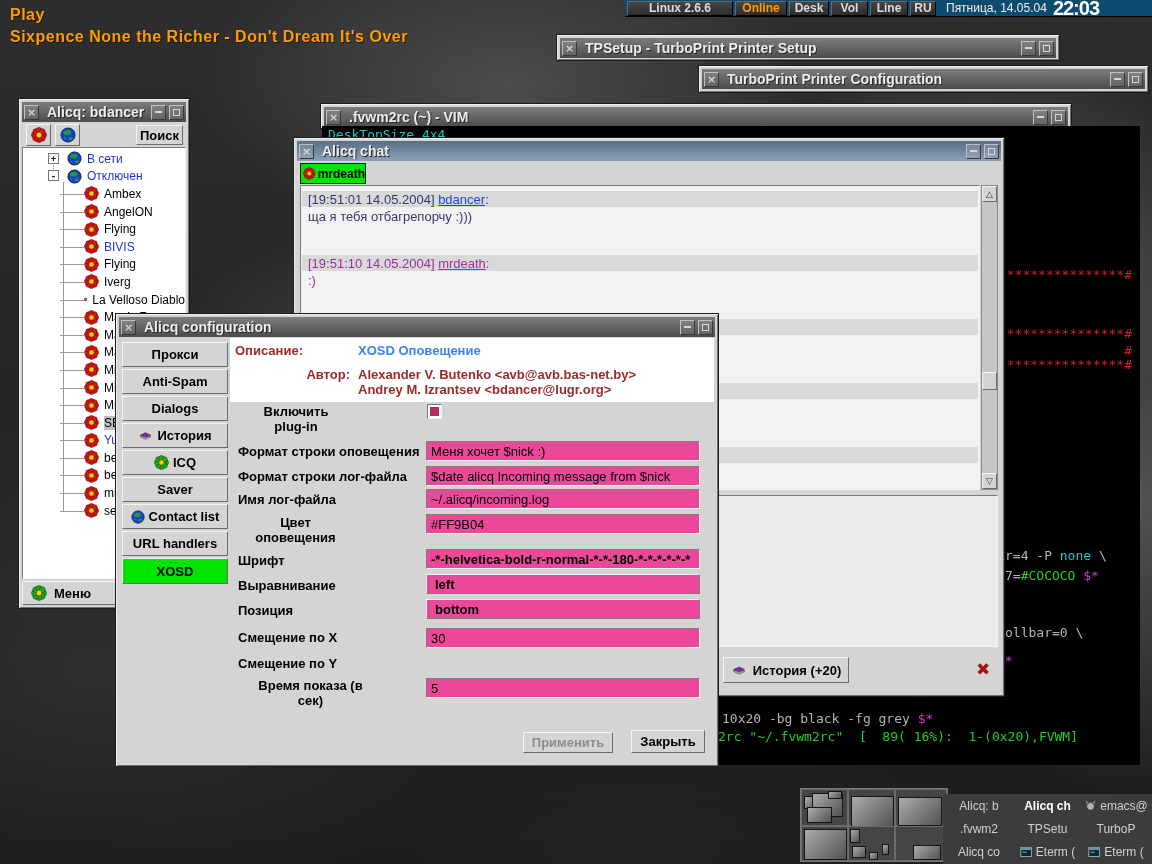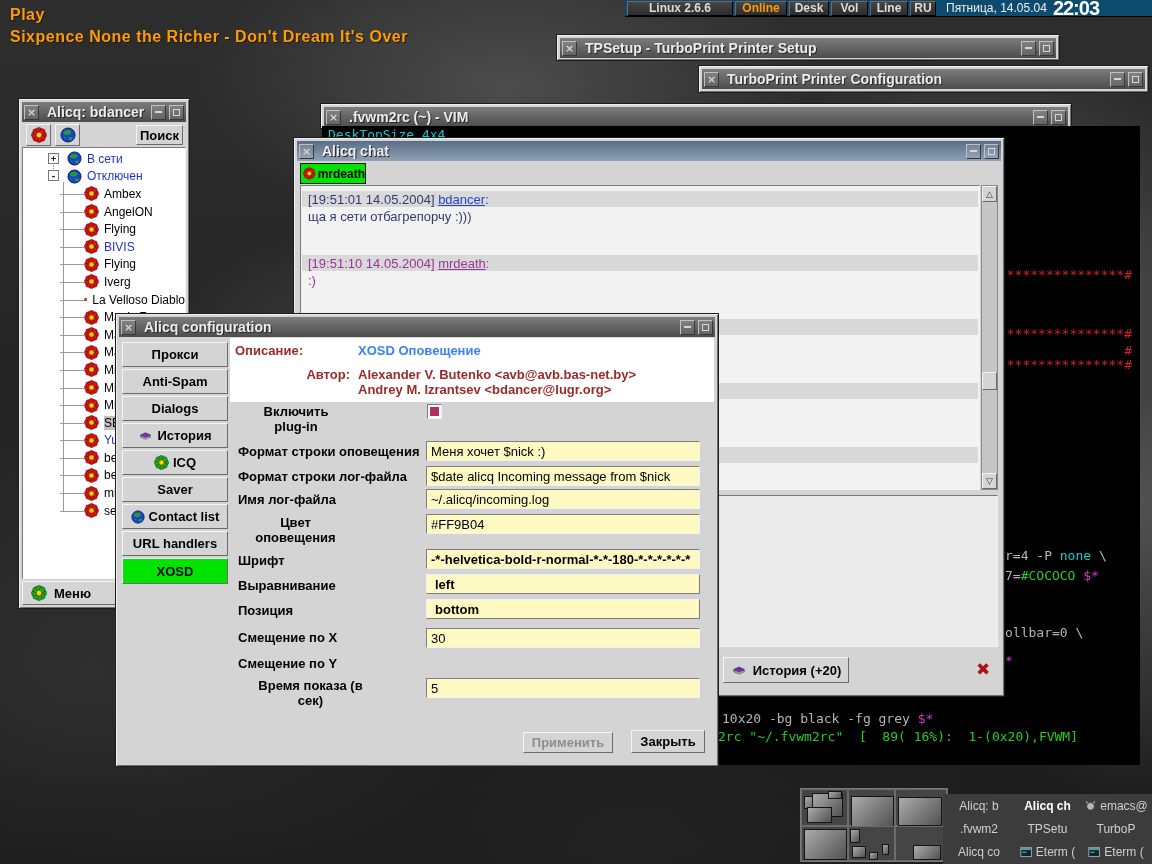--- a/index.html
+++ b/index.html
@@ -57,21 +57,21 @@
   .trow .stub{position:absolute;left:37px;width:25px;height:0;border-top:1px solid #999;top:50%;}
   .crow{padding-left:61px;gap:5px;}
   .grow{gap:5px;}
   .expander{position:absolute;left:25px;top:50%;margin-top:-6px;width:11px;height:11px;background:#fff;
         border:1px solid #777;box-sizing:border-box;font:bold 9px "DejaVu Sans Mono",monospace;
         display:flex;align-items:center;justify-content:center;color:#222;}
   .blue{color:#2233cc}
   .sel{background:#c0c0c0}
   
   .flabel{position:absolute;left:122px;font:bold 13px "Liberation Sans",sans-serif;color:#000;white-space:pre-line;}
-  .finput{position:absolute;left:310px;width:274px;height:20px;background:#fef9c3;
+  .finput{position:absolute;left:310px;width:274px;height:20px;background:#ec4899;
         border:1px solid;border-color:#7e7e7e #f2f2f2 #f2f2f2 #7e7e7e;box-sizing:border-box;
         font:13px "Liberation Sans",sans-serif;color:#000;display:flex;align-items:center;
         padding:0 4px;white-space:nowrap;overflow:hidden;}
   .fmenu{font-weight:bold;border-color:#f2f2f2 #7e7e7e #7e7e7e #f2f2f2;padding-left:8px;}
   .navbtn{position:absolute;left:6px;width:106px;height:25px;}
   .navbtn.active{background:#00e400;}
   
   .pager{position:absolute;left:800px;top:788px;width:148px;height:74px;background:#454545;border:1px solid #787878;box-sizing:border-box;}
   .pcell{position:absolute;border:1px solid #6c6c6c;box-sizing:border-box;}
   .mini{position:absolute;background:linear-gradient(135deg,#ababab,#525252);border:1px solid #141414;box-sizing:border-box;}
@@ -409,21 +409,21 @@
         </svg>
       <span style="font:bold 12px 'Liberation Sans',sans-serif">mrdeath</span>
     </div>
 
     <div class="sunken" style="position:absolute;left:6px;top:47px;width:680px;height:305px;background:#f2f2f2;overflow:hidden">
       <div class="band" style="top:5px"></div>
       <div class="msg" style="top:6px">
         <span class="c-nav1">[19:51:01 14.05.2004]</span>
         <span class="nick c-lnk1">bdancer</span><span class="c-lnk1">:</span>
       </div>
-      <div class="msg c-nav1" style="top:23px">ща я сети отбагрепорчу :)))</div>
+      <div class="msg c-nav1" style="top:23px">ща я тебя отбагрепорчу :)))</div>
       <div class="band" style="top:69px"></div>
       <div class="msg" style="top:70px">
         <span class="c-pur">[19:51:10 14.05.2004]</span>
         <span class="nick c-pur">mrdeath</span><span class="c-pur">:</span>
       </div>
       <div class="msg c-pur" style="top:87px">:)</div>
       <div class="band" style="top:133px"></div>
       <div class="band" style="top:197px"></div>
       <div class="band" style="top:261px"></div>
     </div>

